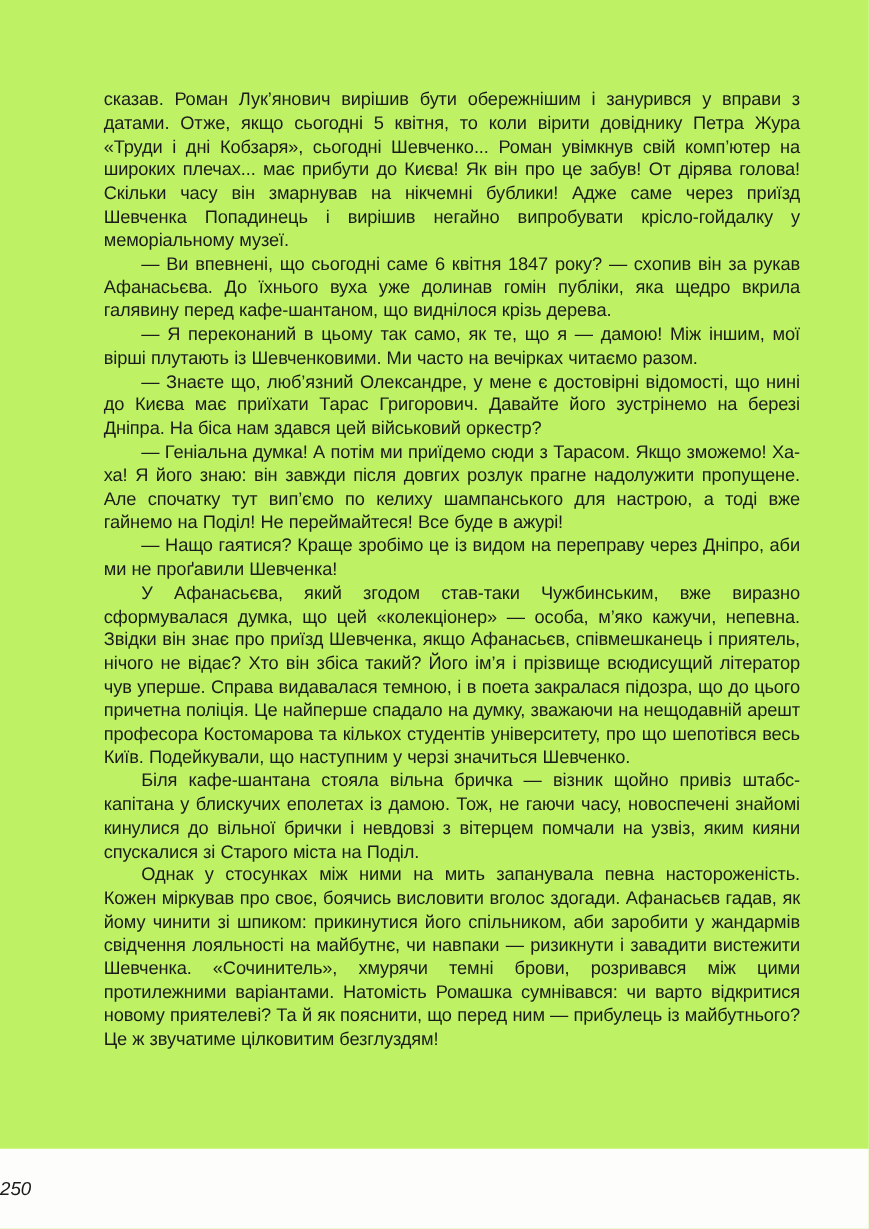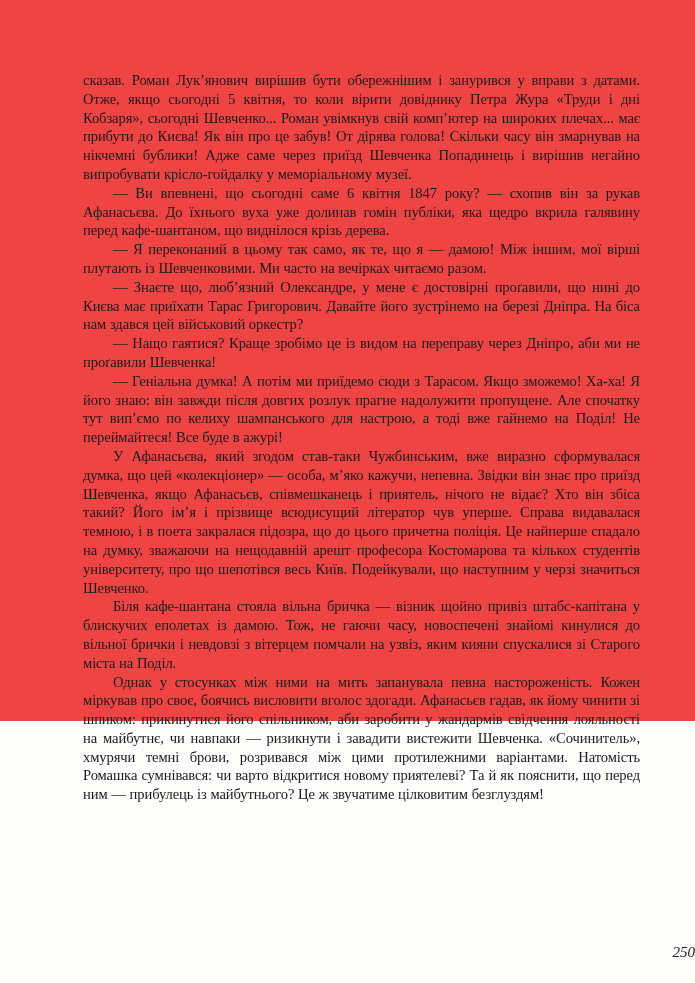--- a/index.html
+++ b/index.html
@@ -8,23 +8,23 @@
   }
   body {
     width: 695px;
     height: 983px;
     background: #fdfdfb;
     overflow: hidden;
   }
   .page {
     position: relative;
     width: 695px;
-    height: 721px;
-    background: #ef4444;
-    font-family: Liberation Serif, serif;
+    height: 919px;
+    background: #bef264;
+    font-family: Liberation Sans, sans-serif;
     color: #1b1b1b;
   }
   .text-block {
     position: absolute;
     left: 83px;
     top: 71px;
     width: 557px;
   }
   .para {
     margin: 0;
@@ -37,37 +37,37 @@
     word-spacing: 0.2px;
   }
   .para.no-indent {
     text-indent: 0;
   }
   .page-number {
     position: absolute;
     top: 943px;
     left: 0;
     width: 695px;
-    text-align: right;
+    text-align: left;
     font-style: italic;
     font-size: 15px;
     line-height: 18px;
     color: #1b1b1b;
   }
 </style>
 </head>
 <body>
 
 <div class="page">
   <div class="text-block">
     <p class="para no-indent">сказав. Роман Лук’янович вирішив бути обережнішим і занурився у вправи з датами. Отже, якщо сьогодні 5 квітня, то коли вірити довіднику Петра Жура «Труди і дні Кобзаря», сьогодні Шевченко... Роман увімкнув свій комп’ютер на широких плечах... має прибути до Києва! Як він про це забув! От дірява голова! Скільки часу він змарнував на нікчемні бублики! Адже саме через приїзд Шевченка Попадинець і вирішив негайно випробувати крісло-гойдалку у меморіальному музеї.</p>
     <p class="para">— Ви впевнені, що сьогодні саме 6 квітня 1847 року? — схопив він за рукав Афанасьєва. До їхнього вуха уже долинав гомін публіки, яка щедро вкрила галявину перед кафе-шантаном, що виднілося крізь дерева.</p>
     <p class="para">— Я переконаний в цьому так само, як те, що я — дамою! Між іншим, мої вірші плутають із Шевченковими. Ми часто на вечірках читаємо разом.</p>
-    <p class="para">— Знаєте що, люб’язний Олександре, у мене є достовірні проґавили, що нині до Києва має приїхати Тарас Григорович. Давайте його зустрінемо на березі Дніпра. На біса нам здався цей військовий оркестр?</p>
+    <p class="para">— Знаєте що, люб’язний Олександре, у мене є достовірні відомості, що нині до Києва має приїхати Тарас Григорович. Давайте його зустрінемо на березі Дніпра. На біса нам здався цей військовий оркестр?</p>
+    <p class="para">— Геніальна думка! А потім ми приїдемо сюди з Тарасом. Якщо зможемо! Ха-ха! Я його знаю: він завжди після довгих розлук прагне надолужити пропущене. Але спочатку тут вип’ємо по келиху шампанського для настрою, а тоді вже гайнемо на Поділ! Не переймайтеся! Все буде в ажурі!</p>
     <p class="para">— Нащо гаятися? Краще зробімо це із видом на переправу через Дніпро, аби ми не проґавили Шевченка!</p>
-    <p class="para">— Геніальна думка! А потім ми приїдемо сюди з Тарасом. Якщо зможемо! Ха-ха! Я його знаю: він завжди після довгих розлук прагне надолужити пропущене. Але спочатку тут вип’ємо по келиху шампанського для настрою, а тоді вже гайнемо на Поділ! Не переймайтеся! Все буде в ажурі!</p>
     <p class="para">У Афанасьєва, який згодом став-таки Чужбинським, вже виразно сформувалася думка, що цей «колекціонер» — особа, м’яко кажучи, непевна. Звідки він знає про приїзд Шевченка, якщо Афанасьєв, співмешканець і приятель, нічого не відає? Хто він збіса такий? Його ім’я і прізвище всюдисущий літератор чув уперше. Справа видавалася темною, і в поета закралася підозра, що до цього причетна поліція. Це найперше спадало на думку, зважаючи на нещодавній арешт професора Костомарова та кількох студентів університету, про що шепотівся весь Київ. Подейкували, що наступним у черзі значиться Шевченко.</p>
     <p class="para">Біля кафе-шантана стояла вільна бричка — візник щойно привіз штабс-капітана у блискучих еполетах із дамою. Тож, не гаючи часу, новоспечені знайомі кинулися до вільної брички і невдовзі з вітерцем помчали на узвіз, яким кияни спускалися зі Старого міста на Поділ.</p>
     <p class="para">Однак у стосунках між ними на мить запанувала певна настороженість. Кожен міркував про своє, боячись висловити вголос здогади. Афанасьєв гадав, як йому чинити зі шпиком: прикинутися його спільником, аби заробити у жандармів свідчення лояльності на майбутнє, чи навпаки — ризикнути і завадити вистежити Шевченка. «Сочинитель», хмурячи темні брови, розривався між цими протилежними варіантами. Натомість Ромашка сумнівався: чи варто відкритися новому приятелеві? Та й як пояснити, що перед ним — прибулець із майбутнього? Це ж звучатиме цілковитим безглуздям!</p>
 
   </div>
   <div class="page-number">250</div>
 </div>
 
 </body></html>

